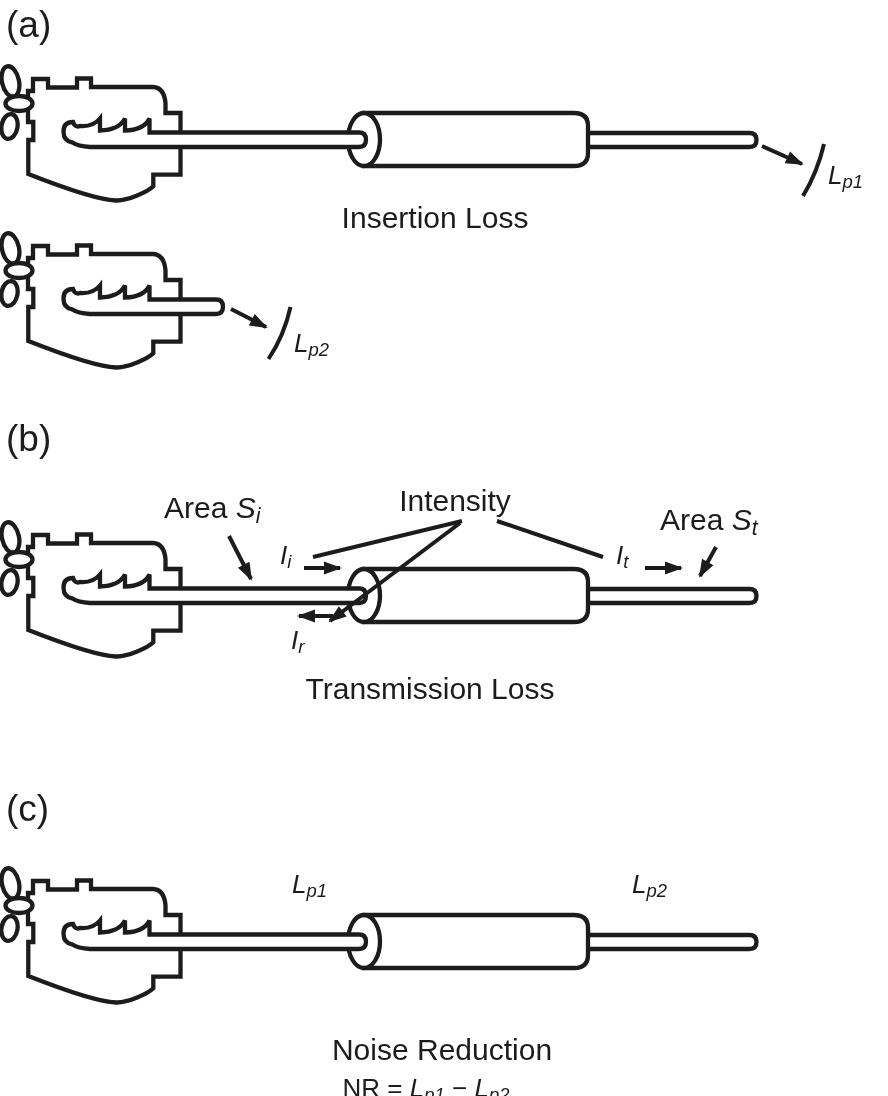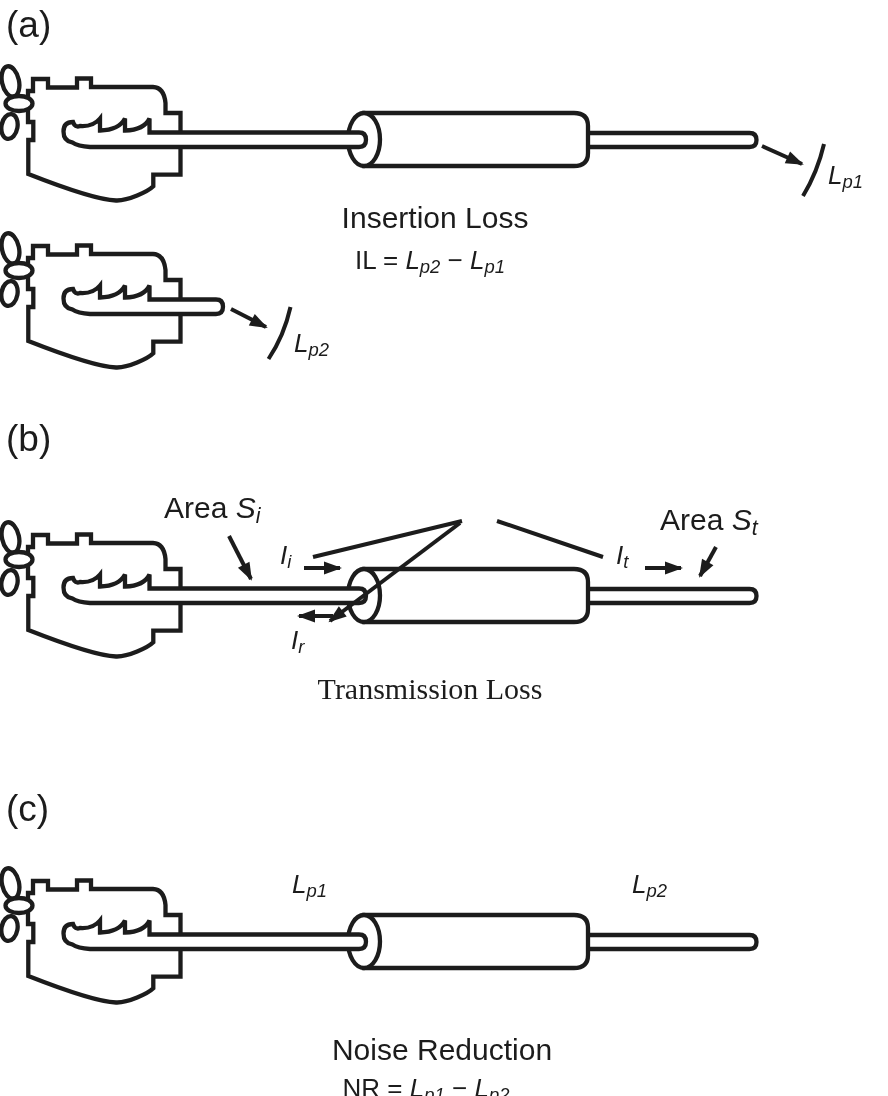--- a/index.html
+++ b/index.html
@@ -101,42 +101,44 @@
   </svg>
 
   <div class="t sec" style="left:6px;top:4px;">
     <span>(a)</span>
   </div>
 
   <div class="t cap ctr" style="left:235px;top:201px;">
     <span>Insertion Loss</span>
   </div>
 
-  <div class="t ctr" style="left:230px;top:246px;"><span>IL = </span><span class="it">L</span><span class="it sb">p2</span><span> − </span><span class="it">L</span><span class="it sb">p1</span></div>
 
   <div class="t" style="left:828px;top:161px;"><span class="it">L</span><span class="it sb">p1</span></div>
 
   <div class="t" style="left:294px;top:329px;"><span class="it">L</span><span class="it sb">p2</span></div>
 
   <div class="t sec" style="left:6px;top:418px;">
     <span>(b)</span>
   </div>
 
   <div class="t cap" style="left:164px;top:491px;"><span>Area </span><span class="it">S</span><span class="it sb">i</span></div>
 
+  <div class="t cap ctr" style="left:355px;top:484px;width:200px;">
+    <span>Intensity</span>
+  </div>
 
   <div class="t cap" style="left:660px;top:503px;"><span>Area </span><span class="it">S</span><span class="it sb">t</span></div>
 
   <div class="t" style="left:280px;top:541px;"><span class="it">I</span><span class="it sb">i</span></div>
 
   <div class="t" style="left:291px;top:626px;"><span class="it">I</span><span class="it sb">r</span></div>
 
   <div class="t" style="left:616px;top:541px;"><span class="it">I</span><span class="it sb">t</span></div>
 
-  <div class="t cap ctr" style="left:230px;top:672px;font-family:Liberation Serif, serif;">
+  <div class="t cap ctr" style="left:230px;top:672px;">
     <span>Transmission Loss</span>
   </div>
 
 
   <div class="t sec" style="left:6px;top:788px;">
     <span>(c)</span>
   </div>
 
   <div class="t" style="left:292px;top:870px;"><span class="it">L</span><span class="it sb">p1</span></div>
 

